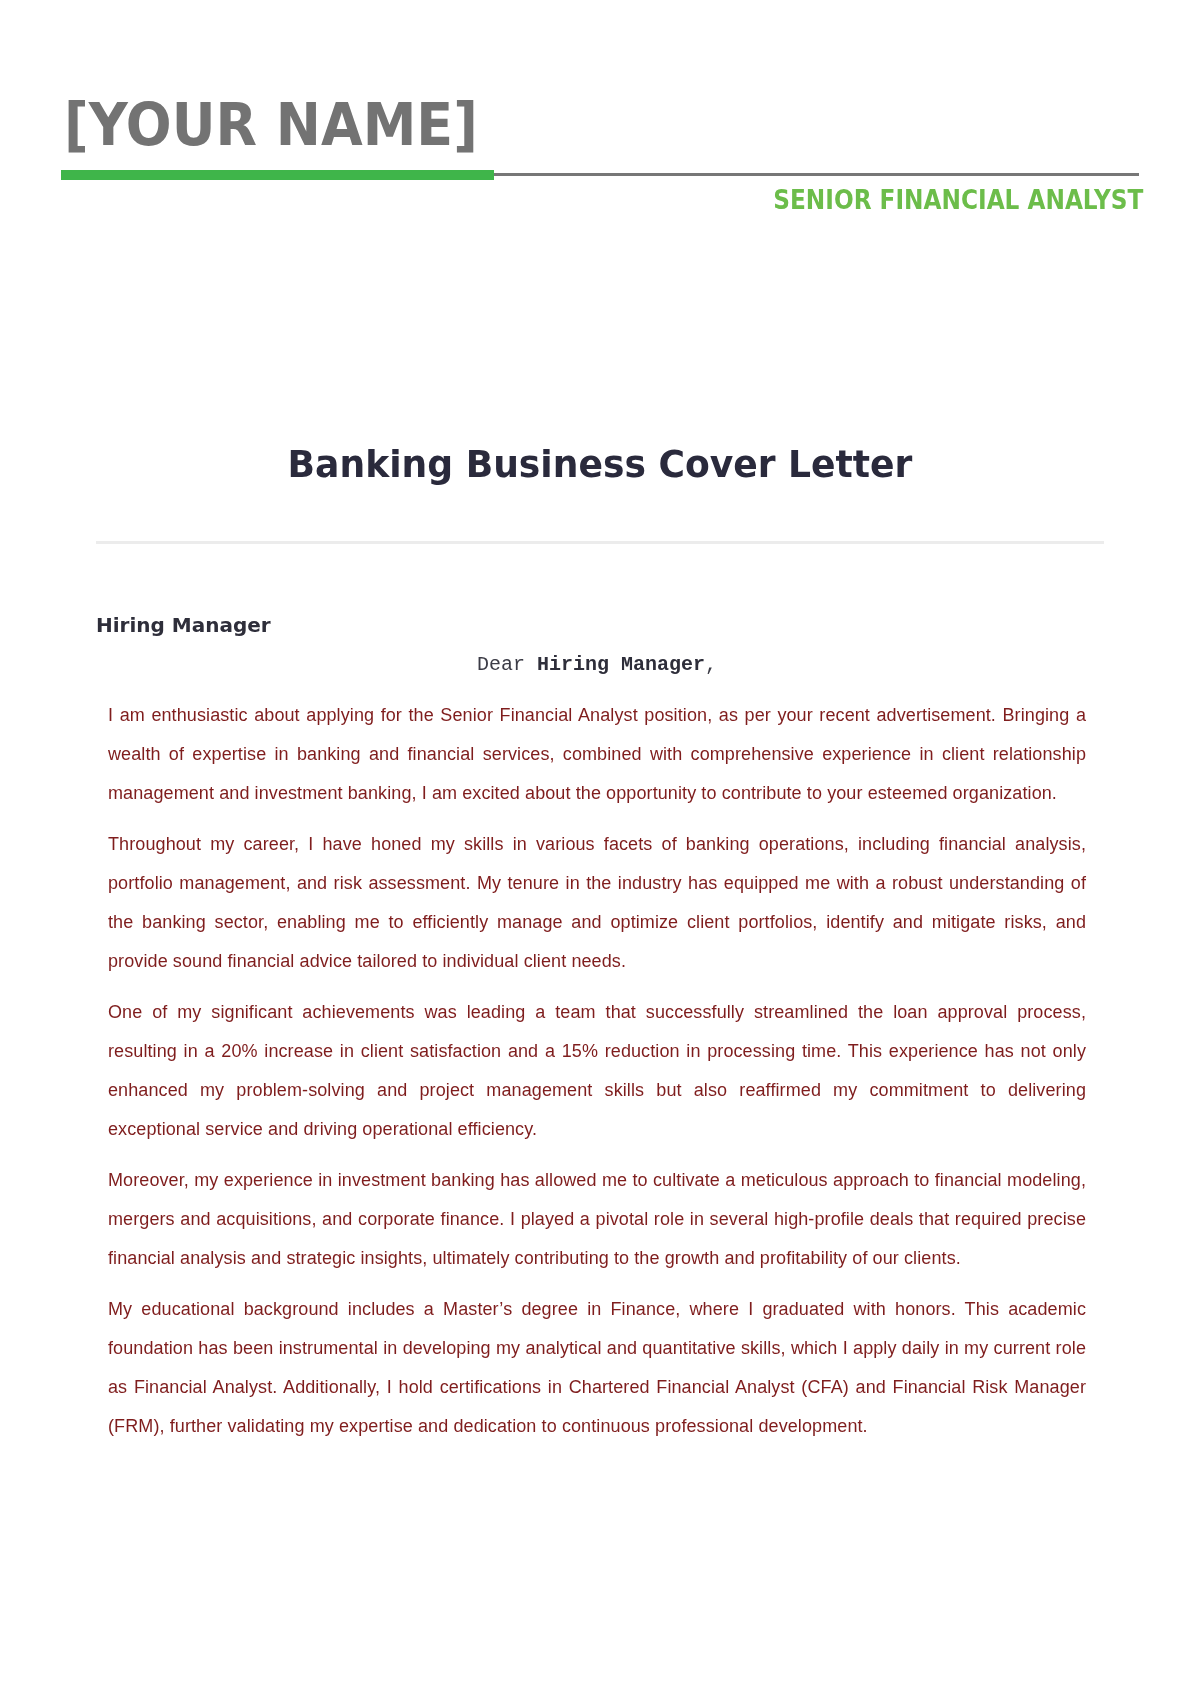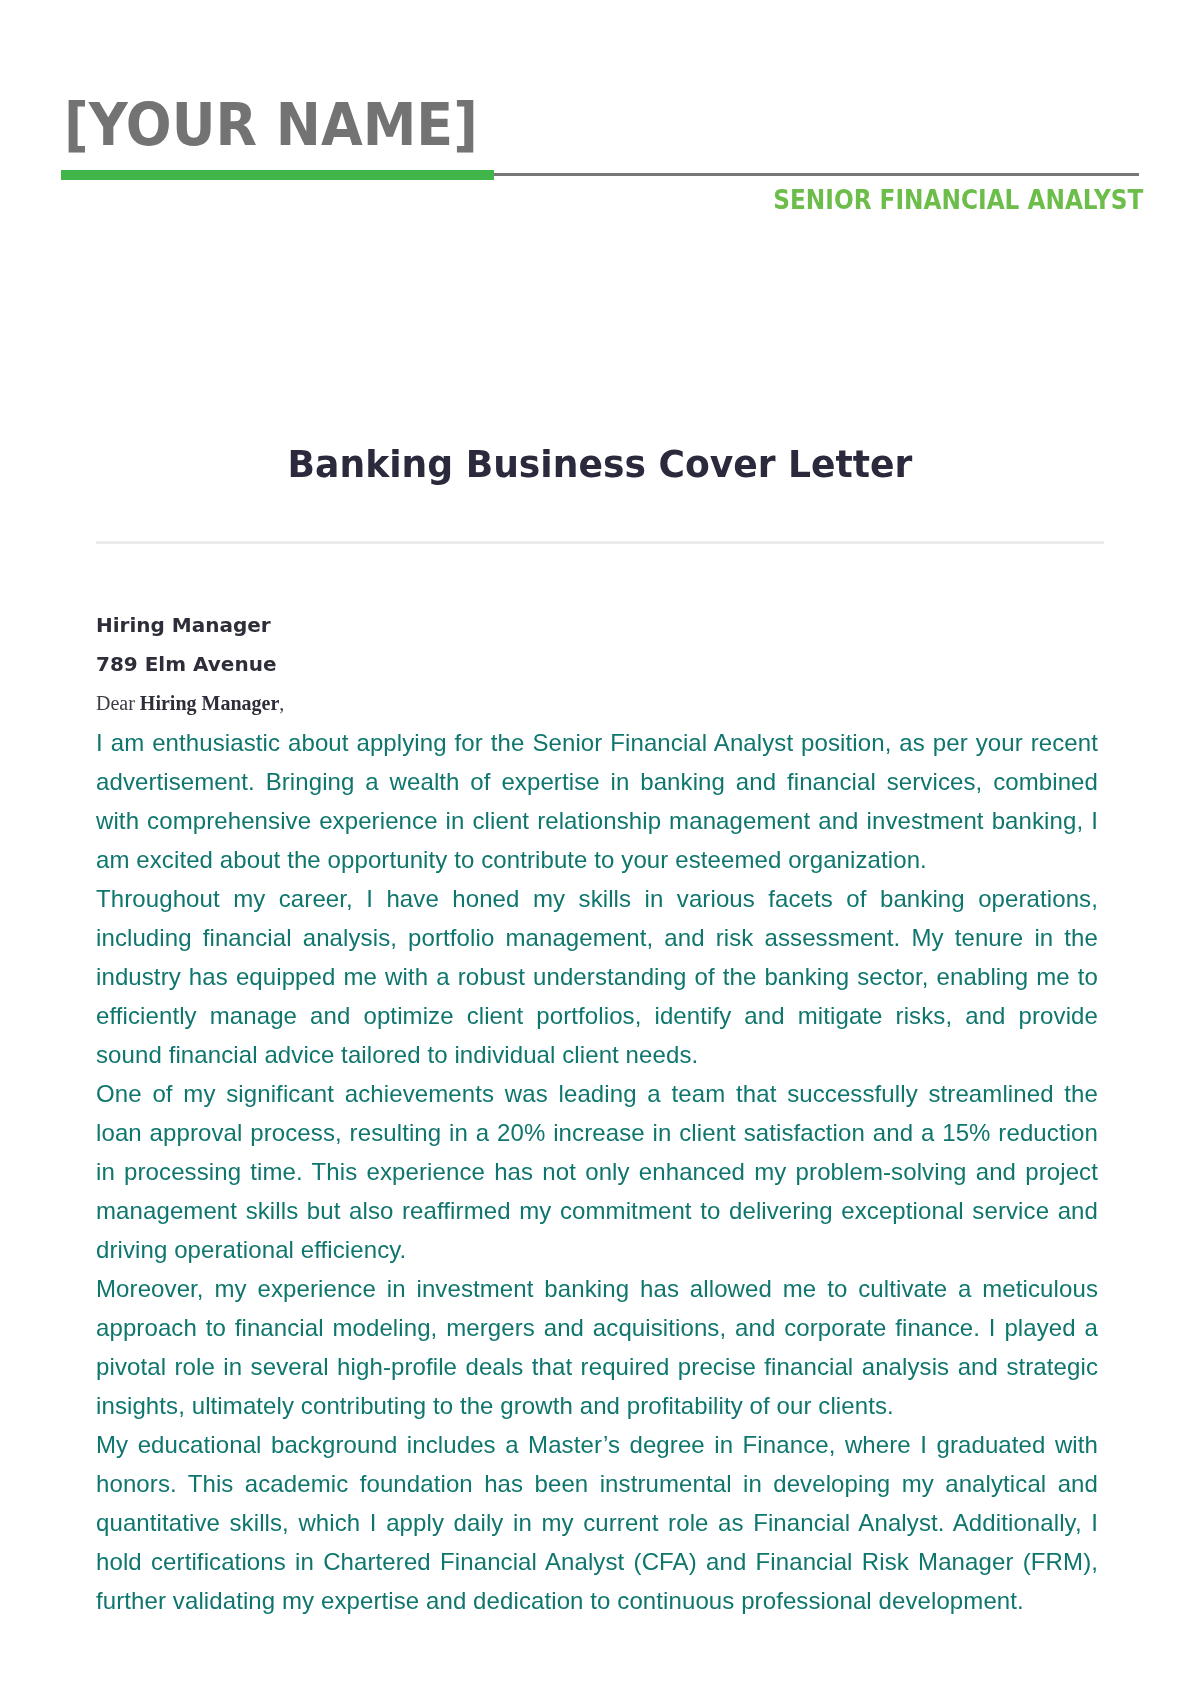--- a/index.html
+++ b/index.html
@@ -98,56 +98,56 @@
     .addr-line {
       font-family: "DejaVu Sans", sans-serif;
       font-weight: bold;
       font-size: 20px;
       color: #2e2e3a;
       height: 39px;
       line-height: 39px;
       white-space: nowrap;
     }
     .salutation {
-      font-family: Liberation Serif, serif;
+      font-family: Liberation Mono, monospace;
       font-size: 20px;
       height: 39px;
       line-height: 39px;
       white-space: nowrap;
       color: #3c3c46;
+      text-align: center;
     }
     .salutation b {
       color: #2e2e3a;
     }
     .para {
-      margin: 0;
+      margin: 12px;
       text-align: justify;
       text-align-last: left;
-      font-size: 24px;
+      font-size: 18px;
       line-height: 39px;
-      color: #0f766e;
+      color: #7f1d1d;
       letter-spacing: 0.1px;
     }
   </style>
 </head>
 <body>
 
 <div class="page">
 
   <div class="header-name">[YOUR NAME]</div>
   <div class="header-gray-line"></div>
   <div class="header-green-bar"></div>
   <div class="header-title">SENIOR FINANCIAL ANALYST</div>
 
   <div class="doc-title">Banking Business Cover Letter</div>
   <div class="divider"></div>
 
   <div class="letter">
     <div class="addr-line">Hiring Manager</div>
-    <div class="addr-line">789 Elm Avenue</div>
     <div class="salutation"><span>Dear </span><b>Hiring Manager</b><span>,</span></div>
 
     <p class="para">I am enthusiastic about applying for the Senior Financial Analyst position, as per your recent advertisement. Bringing a wealth of expertise in banking and financial services, combined with comprehensive experience in client relationship management and investment banking, I am excited about the opportunity to contribute to your esteemed organization.</p>
     <p class="para">Throughout my career, I have honed my skills in various facets of banking operations, including financial analysis, portfolio management, and risk assessment. My tenure in the industry has equipped me with a robust understanding of the banking sector, enabling me to efficiently manage and optimize client portfolios, identify and mitigate risks, and provide sound financial advice tailored to individual client needs.</p>
     <p class="para">One of my significant achievements was leading a team that successfully streamlined the loan approval process, resulting in a 20% increase in client satisfaction and a 15% reduction in processing time. This experience has not only enhanced my problem-solving and project management skills but also reaffirmed my commitment to delivering exceptional service and driving operational efficiency.</p>
     <p class="para">Moreover, my experience in investment banking has allowed me to cultivate a meticulous approach to financial modeling, mergers and acquisitions, and corporate finance. I played a pivotal role in several high-profile deals that required precise financial analysis and strategic insights, ultimately contributing to the growth and profitability of our clients.</p>
     <p class="para">My educational background includes a Master’s degree in Finance, where I graduated with honors. This academic foundation has been instrumental in developing my analytical and quantitative skills, which I apply daily in my current role as Financial Analyst. Additionally, I hold certifications in Chartered Financial Analyst (CFA) and Financial Risk Manager (FRM), further validating my expertise and dedication to continuous professional development.</p>
   </div>
 
 </div>

